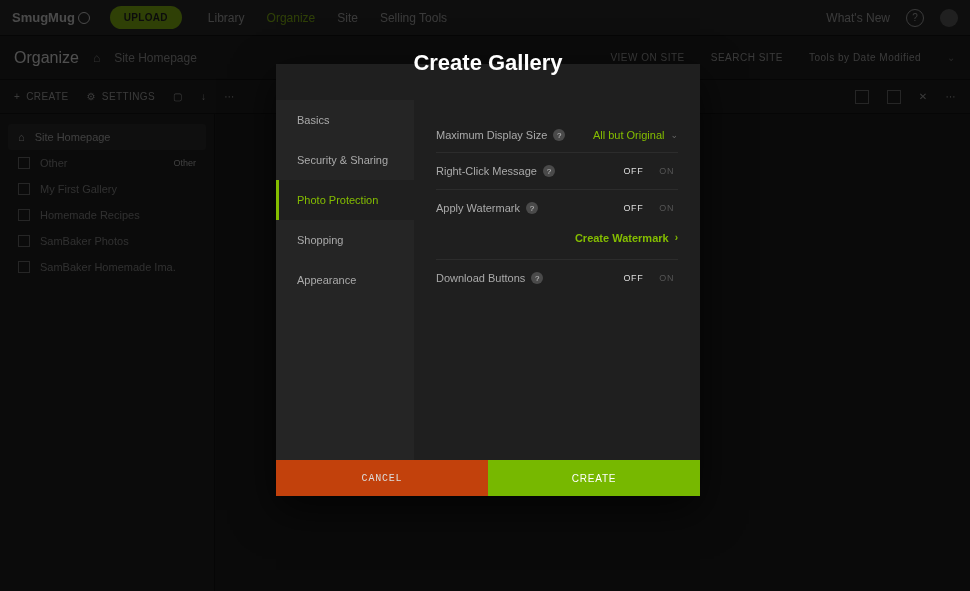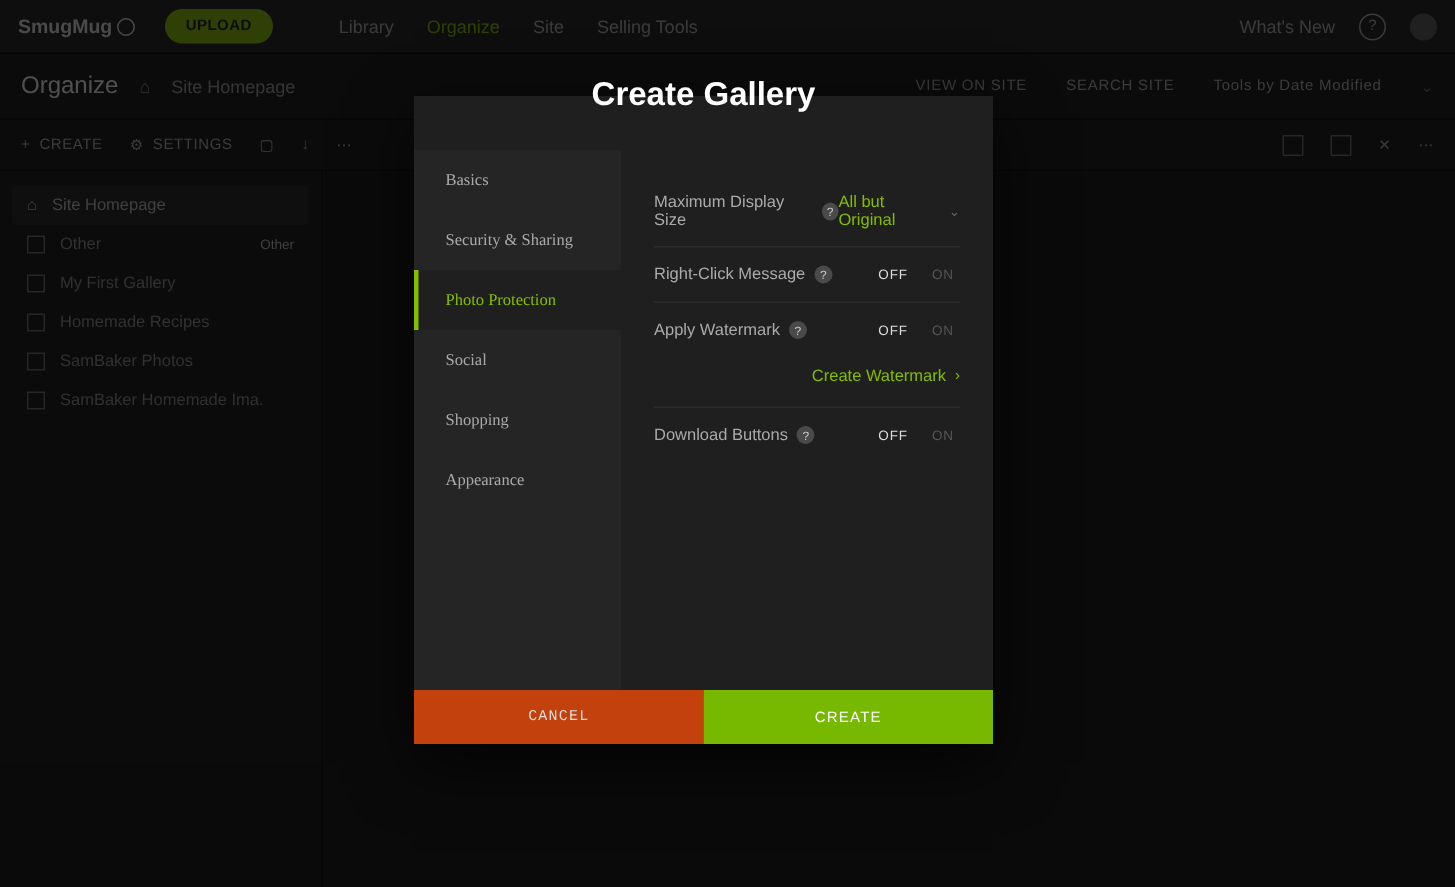--- a/index.html
+++ b/index.html
@@ -26,21 +26,21 @@
   padding: 16px 12px;
   gap: 20px;
   justify-content: space-between;
 }
 .brand { color: #ddd; font-weight: 600; font-size: 13px; display: flex; align-items: center; gap: 3px; }
 .brand-icon { width: 12px; height: 12px; border: 1.5px solid #ddd; border-radius: 50%; display: inline-block; }
 .pill {
   background: #84bd00; color: #111; font-size: 10px; font-weight: 700;
   padding: 6px 14px; border-radius: 14px; letter-spacing: 0.3px;
 }
-.topnav { display: flex; gap: 22px; font-size: 12px; margin-left: 24px; }
+.topnav { display: flex; gap: 22px; font-size: 12px; margin-left: 6px; }
 .topnav span { color: #aaa; }
 .topnav .active { color: #84bd00; }
 .top-right { margin-left: auto; display: flex; align-items: center; gap: 16px; color: #aaa; font-size: 12px; }
 .circle-icon { width: 18px; height: 18px; border: 1.5px solid #aaa; border-radius: 50%; display: inline-flex; align-items: center; justify-content: center; font-size: 10px; color: #aaa; }
 .avatar { width: 18px; height: 18px; border-radius: 50%; background: #555; }
 
 .subbar {
   height: 44px; display: flex; align-items: center; padding: 0 14px; gap: 14px;
   border-bottom: 1px solid #000; background: #0e0e0e;
 }
@@ -63,37 +63,36 @@
   display: flex; align-items: center; padding: 7px 10px; gap: 10px; color: #888; font-size: 11px;
   border-radius: 3px; position: relative;
 }
 .left-item.sel { background: #1c1c1c; color: #bbb; }
 .left-item .tag { margin-left: auto; font-size: 9px; color: #bbb; }
 .li-icon { width: 12px; height: 12px; border: 1px solid #666; }
 .main-area { flex: 1; }
 
 
 .modal {
-  position: absolute; left: 276px; top: 64px; width: 386px; height: 432px;
+  position: absolute; left: 276px; top: 64px; width: 424px; height: 432px;
   background: #1f1f1f; color: #bbb; box-shadow: 0 14px 40px rgba(0,0,0,0.7);
   display: flex; flex-direction: column;
 }
 .modal-title {
   color: #fff; font-size: 22px; font-weight: 600; text-align: center;
   background: transparent; padding: 0 0 10px 0;
   position: absolute; top: -14px; left: 0; right: 0;
 }
 .modal-body { display: flex; flex: 1; margin-top: 36px; }
 .sidebar {
   width: 138px; background: #252525; display: flex; flex-direction: column;
 }
 .side-item {
   padding: 14px 18px; font-size: 11px; color: #aaa; cursor: pointer;
   border-left: 3px solid transparent;
-  font-family: Liberation Serif, serif;
 }
 .side-item.active { background: #1f1f1f; color: #84bd00; border-left-color: #84bd00; }
 
 .panel { flex: 1; padding: 18px 22px 10px 22px; display: flex; flex-direction: column; gap: 0; }
 .row {
   display: flex; align-items: center; justify-content: space-between;
   padding: 11px 0; border-bottom: 1px solid #2c2c2c; font-size: 11px;
 }
 .row:last-of-type { border-bottom: 0; }
 .row.noborder { border-bottom: 0; padding-bottom: 6px; }
@@ -104,21 +103,21 @@
 }
 .rcontrol { display: flex; align-items: flex-end; gap: 8px; color: #888; }
 .select { color: #84bd00; font-size: 11px; display: flex; align-items: center; gap: 6px; }
 .chev { font-size: 9px; color: #666; }
 .toggle span { font-size: 9px; letter-spacing: 0.6px; padding: 2px 4px; }
 .toggle .off { color: #ddd; }
 .toggle .on { color: #555; }
 .link-row {
   text-align: right; padding: 10px 0 14px 0; border-bottom: 1px solid #2c2c2c;
 }
-.link { color: #84bd00; font-size: 11px; display: inline-flex; gap: 6px; }
+.link { color: #84bd00; font-size: 11px; display: inline-flex; gap: 6px; font-weight: bold; }
 .link .arr { font-size: 10px; color: #84bd00; }
 
 .modal-actions { display: flex; height: 36px; }
 .btn { flex: 1; display: flex; align-items: center; justify-content: center; font-size: 10px; letter-spacing: 0.8px; }
 .btn.cancel { background: #c2410c; color: #ddd; font-family: Liberation Mono, monospace; }
 .btn.create { background: #77b800; color: #fff; }
 
 </style>
 </head>
 <body>
@@ -211,21 +210,20 @@
 </div>
 
 <div class="modal">
   <div class="modal-title">Create Gallery</div>
 
   <div class="modal-body">
     <div class="sidebar">
       <div class="side-item">Basics</div>
       <div class="side-item">Security &amp; Sharing</div>
       <div class="side-item active">Photo Protection</div>
-      <div class="side-item">Social</div>
       <div class="side-item">Shopping</div>
       <div class="side-item">Appearance</div>
     </div>
 
     <div class="panel">
 
       <div class="row">
         <span class="rlabel">
           <span>Maximum Display Size</span>
           <span class="help">?</span>

